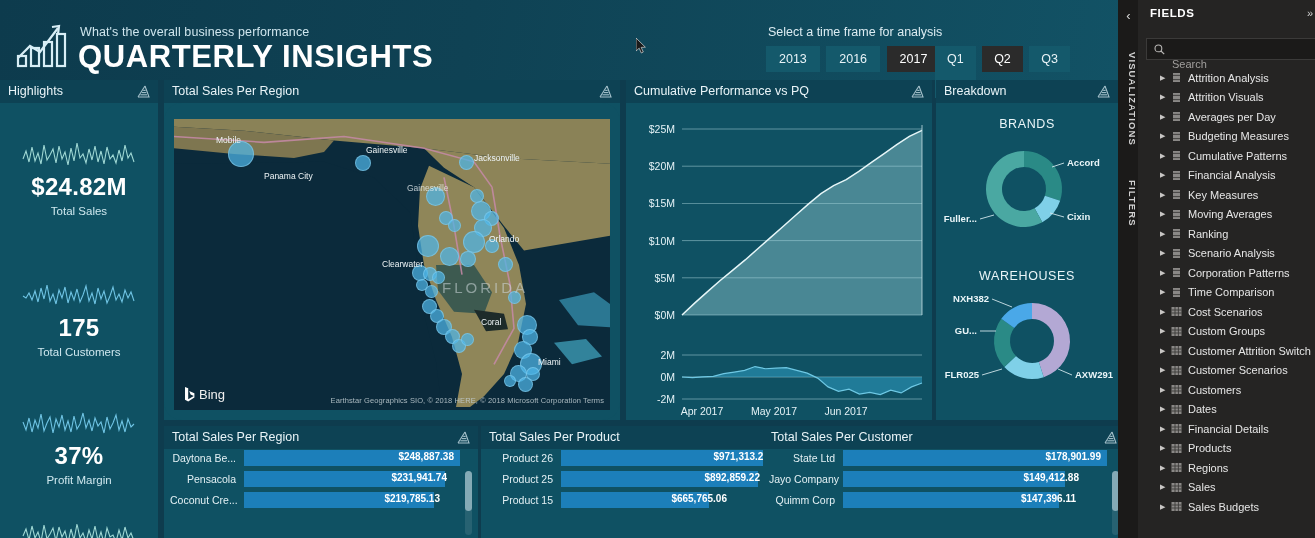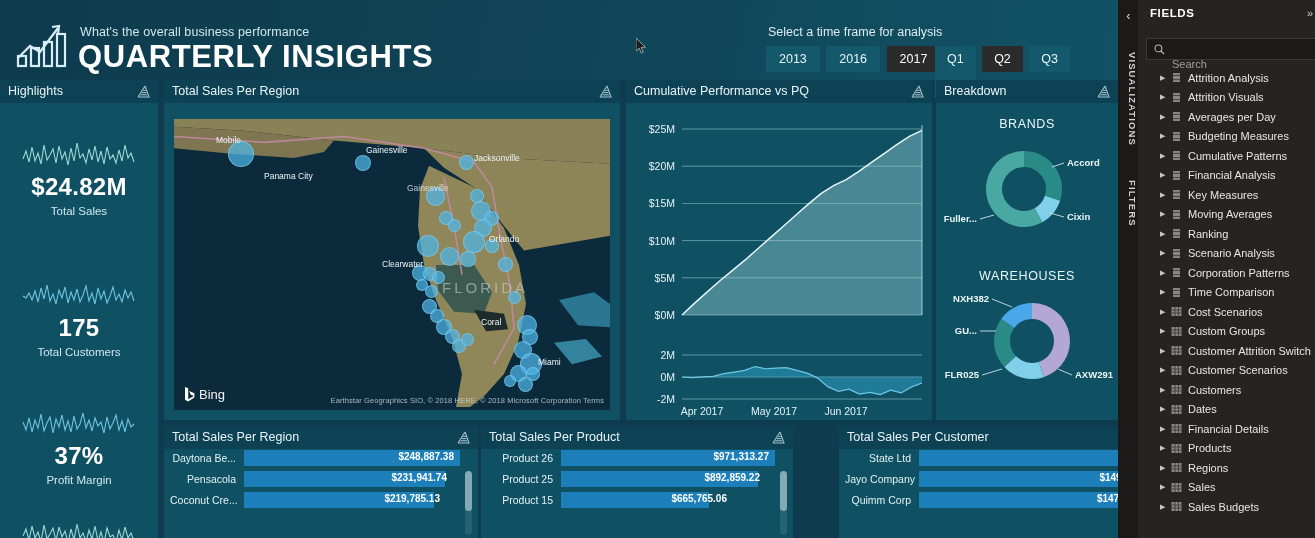--- a/index.html
+++ b/index.html
@@ -98,21 +98,21 @@
 
   
   #breakdown { left: 936px; top: 80px; width: 182px; height: 340px; }
   #breakdown .card-body { height: 317px; }
   .donut-title { text-align: center; color: #eaf5f8; font-size: 12.5px; letter-spacing: .6px; }
 
   
   .barcard { top: 426px; height: 112px; }
   #bar-region { left: 164px; width: 314px; }
   #bar-product { left: 481px; width: 312px; }
-  #bar-customer { left: 839px; width: 362px; }
+  #bar-customer { left: 763px; width: 362px; }
   .barcard .card-body { height: 89px; }
   .brow { position: relative; height: 17px; margin-bottom: 4px; padding-left: 6px;
           display: flex; align-items: center; }
   .bname { width: 74px; text-align: right; font-size: 10.5px; color: #e3f0f4;
            padding-right: 8px; white-space: nowrap; overflow: hidden; }
   .btrack { position: relative; flex: 1; height: 16px; margin-right: 18px; }
   .bfill { position: absolute; left: 0; top: 0; height: 16px; background: #1c7fba; }
   .bval { position: absolute; top: 1px; font-size: 10px; font-weight: bold;
           color: #ffffff; }
   .vscroll { position: absolute; right: 6px; top: 22px; width: 7px; height: 64px;

